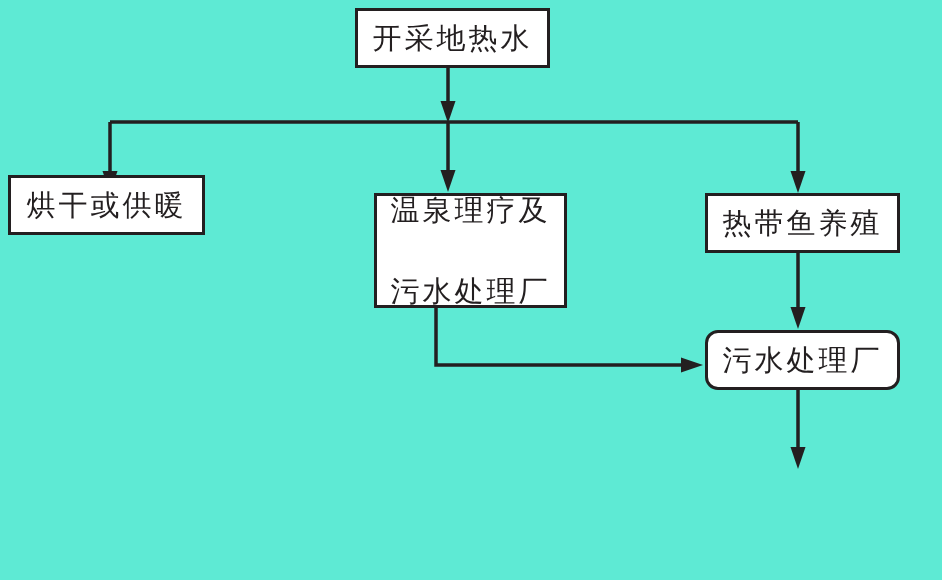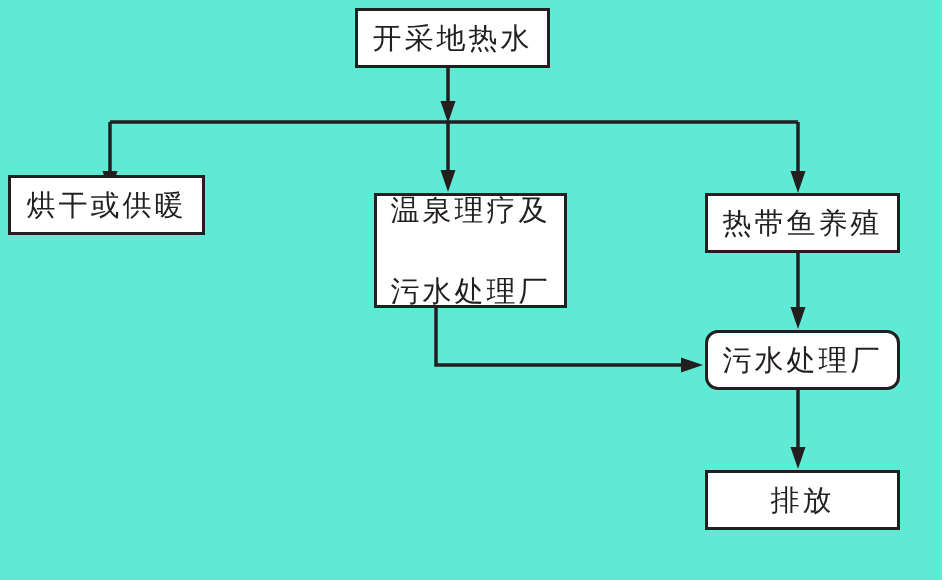--- a/index.html
+++ b/index.html
@@ -94,17 +94,14 @@
   </div>
 
   <div class="node" id="node-fish">
     <span>热带鱼养殖</span>
   </div>
 
   <div class="node" id="node-sewage">
     <span>污水处理厂</span>
   </div>
 
-  <div class="node" id="node-discharge">
-    <span>排放</span>
-  </div>
 
 </div>
 
 </body></html>

